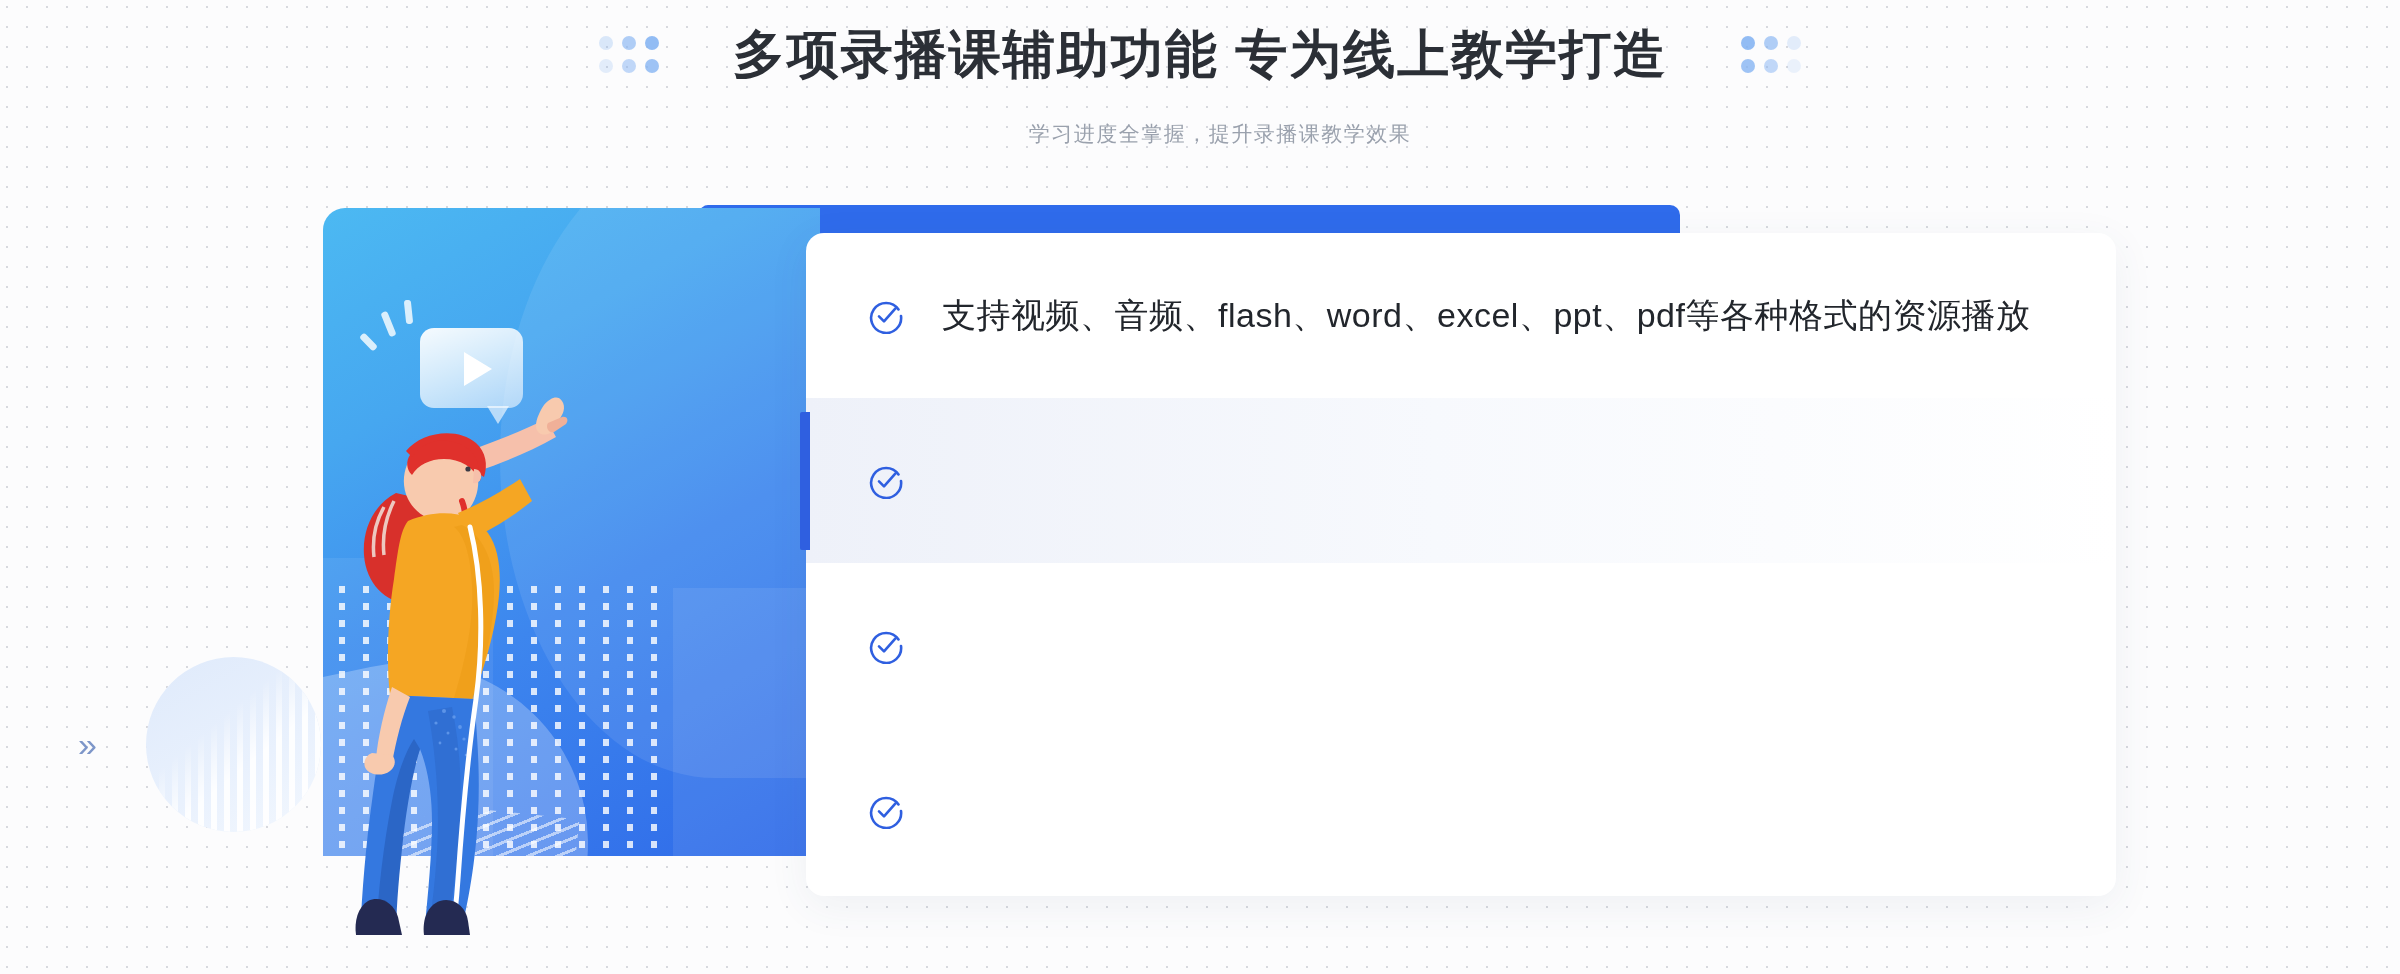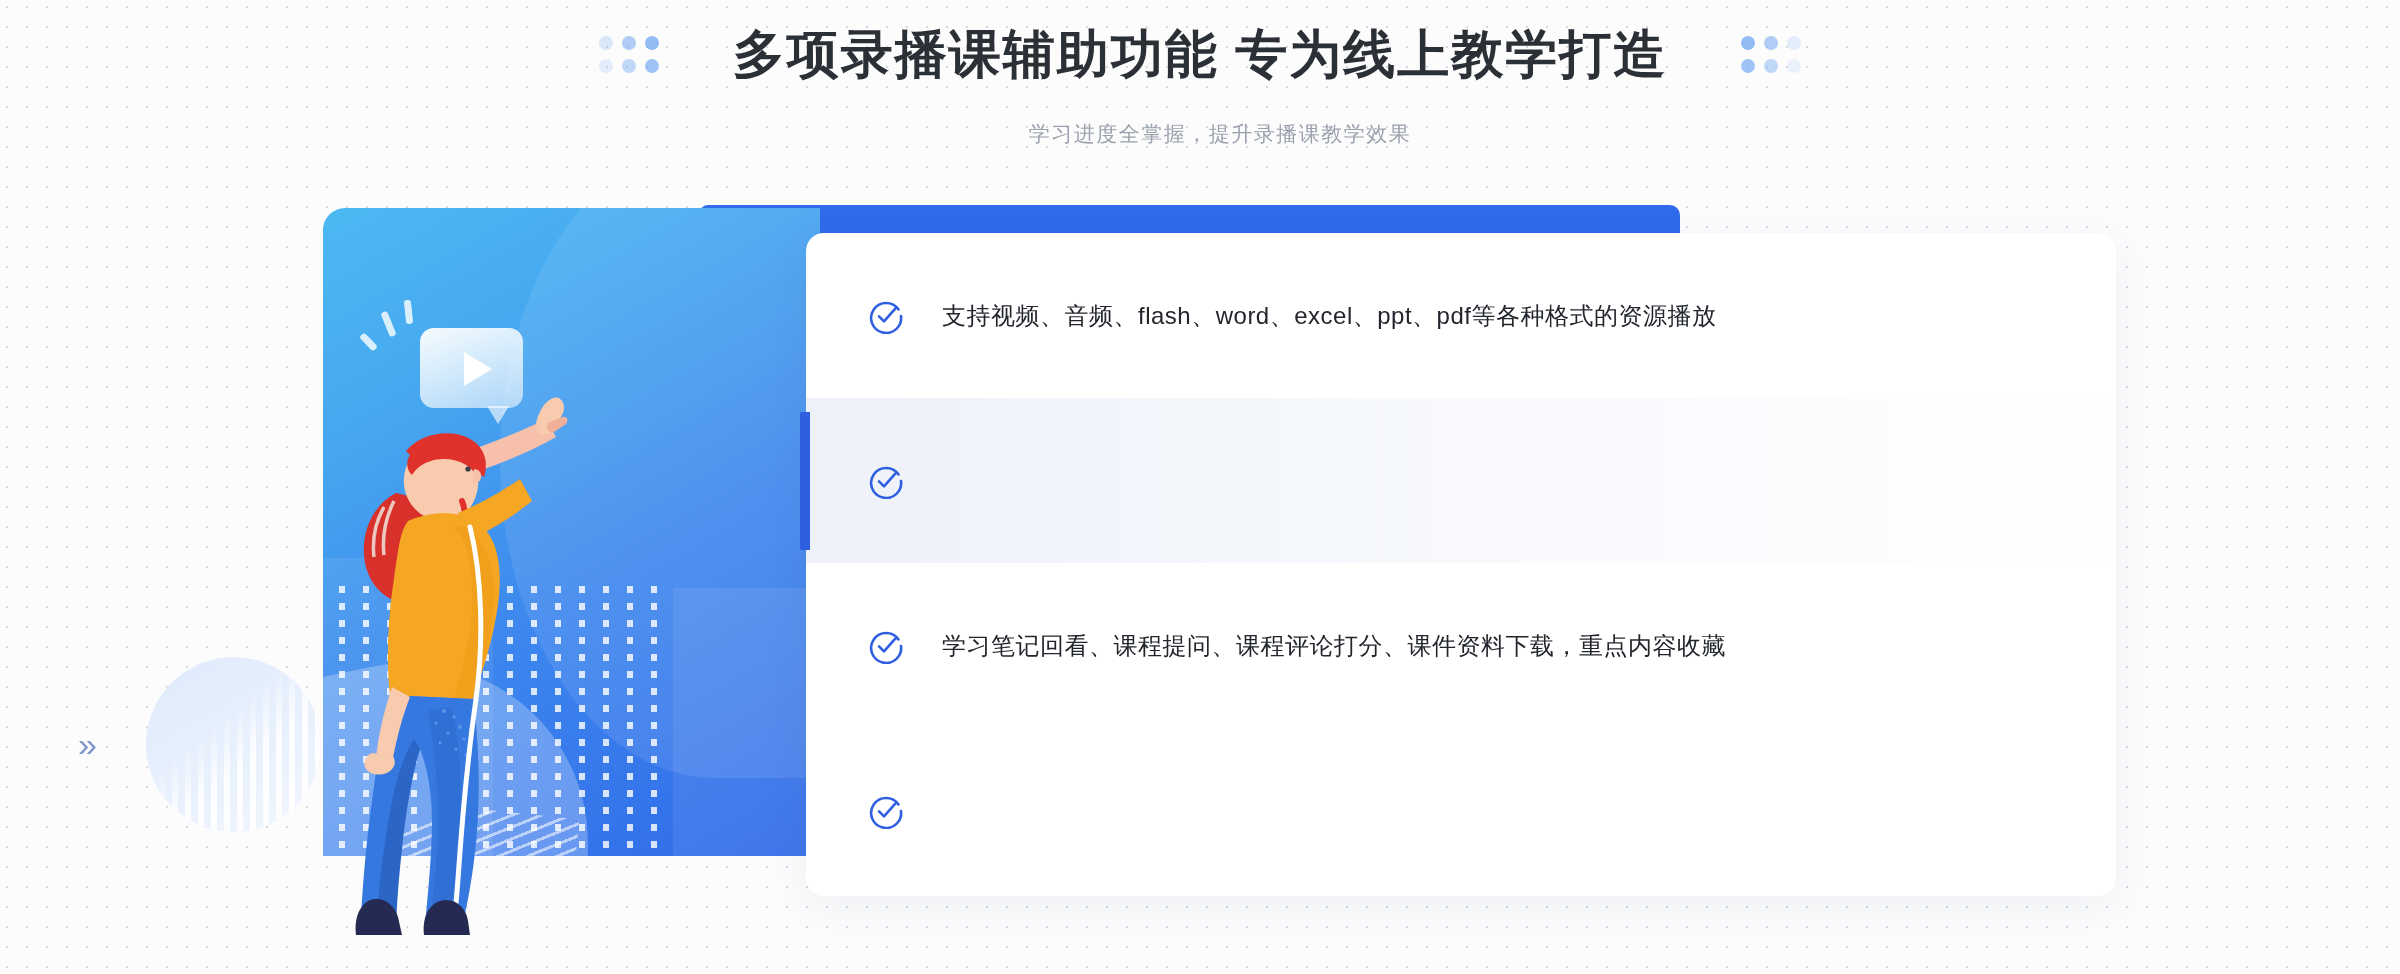--- a/index.html
+++ b/index.html
@@ -144,21 +144,21 @@
   }
   .feature-row.active{
     background:linear-gradient(90deg,#eef1f9 0%,#f7f9fd 48%,#ffffff 100%);
   }
   .feature-row.active .row-tab{
     position:absolute; left:-6px; top:14px; width:10px; height:138px;
     background:#2f5fe0; border-radius:2px 0 0 2px;
   }
   .check-icon{ flex:0 0 36px; width:36px; height:36px; margin-right:38px; }
   .feature-text{
-    font-size:24px; color:#22262c; letter-spacing:.5px; white-space:nowrap;
+    font-size:34px; color:#22262c; letter-spacing:.5px; white-space:nowrap;
   }
 
   
   #big-circle{
     position:absolute; left:146px; top:657px; width:175px; height:175px;
     border-radius:50%;
     background:linear-gradient(150deg,#dfeafb 0%,#e9f1fd 60%,#f2f7fe 100%);
     z-index:2;
   }
   #big-circle-stripes{
@@ -296,21 +296,20 @@
       <path d="M11 18.4 L16 23.4 L27.5 10.4" fill="none" stroke="#2f5fe0" stroke-width="2.6" stroke-linecap="round" stroke-linejoin="round"></path>
     </svg>
   </div>
 
   <div class="feature-row">
 
     <svg class="check-icon" viewBox="0 0 36 36">
       <path d="M30.5 11.5 A15 15 0 1 0 33 18" fill="none" stroke="#2f5fe0" stroke-width="2.6" stroke-linecap="round"></path>
       <path d="M11 18.4 L16 23.4 L27.5 10.4" fill="none" stroke="#2f5fe0" stroke-width="2.6" stroke-linecap="round" stroke-linejoin="round"></path>
     </svg>
-    <span class="feature-text">学习笔记回看、课程提问、课程评论打分、课件资料下载，重点内容收藏</span>
   </div>
 
   <div class="feature-row">
 
     <svg class="check-icon" viewBox="0 0 36 36">
       <path d="M30.5 11.5 A15 15 0 1 0 33 18" fill="none" stroke="#2f5fe0" stroke-width="2.6" stroke-linecap="round"></path>
       <path d="M11 18.4 L16 23.4 L27.5 10.4" fill="none" stroke="#2f5fe0" stroke-width="2.6" stroke-linecap="round" stroke-linejoin="round"></path>
     </svg>
   </div>
 

